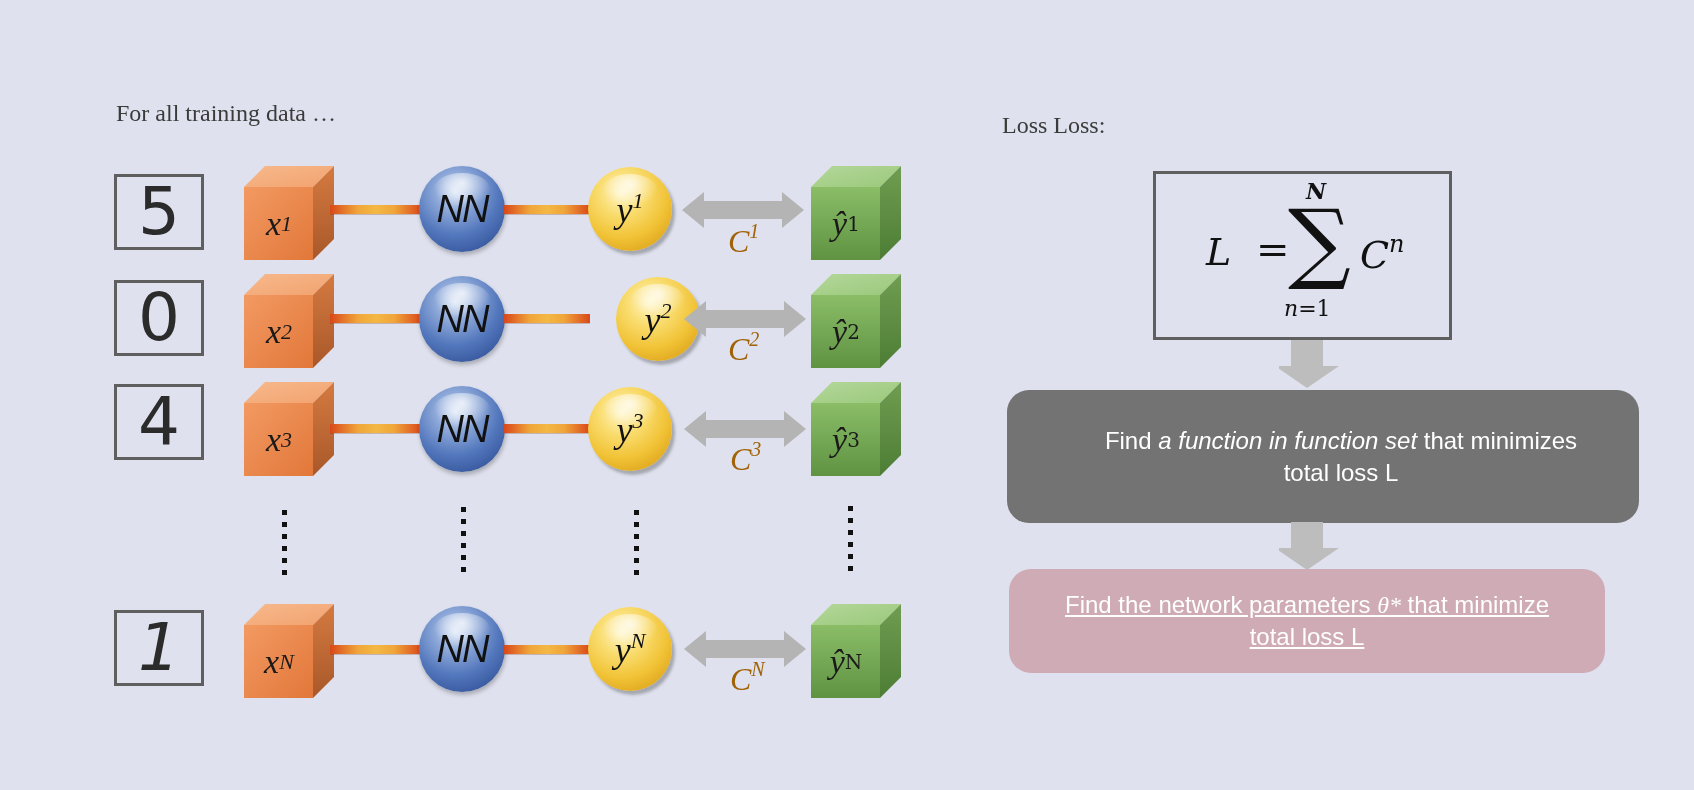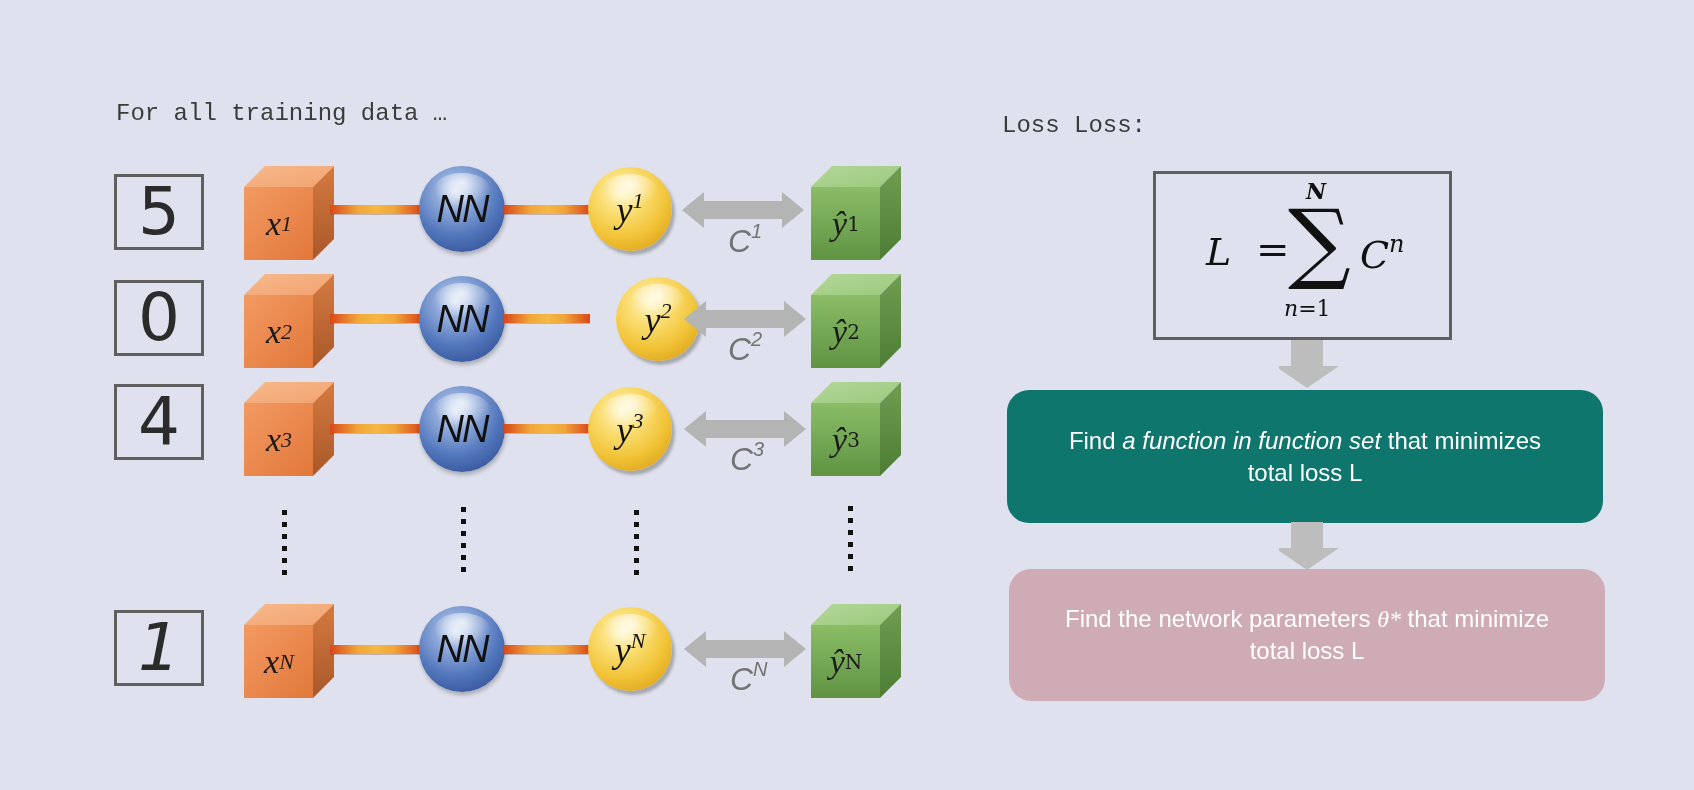--- a/index.html
+++ b/index.html
@@ -5,21 +5,21 @@
   html, body { margin: 0; padding: 0; }
   body {
     width: 1694px; height: 790px; overflow: hidden;
     background: #dfe2ee;
     position: relative;
     font-family: "Liberation Sans", sans-serif;
   }
   .abs { position: absolute; }
   .heading {
     font-size: 24px; color: #3b3b3b;
-    font-family: Liberation Mono, monospace;
+    font-family: Liberation Serif, serif;
   }
   .digit-box {
     position: absolute; width: 90px; height: 76px;
     border: 3px solid #5f5f5f; box-sizing: border-box;
     display: flex; align-items: center; justify-content: center;
   }
   .digit-box span {
     font-family: "DejaVu Sans", sans-serif;
     font-size: 66px; color: #2b2b2b; line-height: 1;
     font-weight: normal;
@@ -62,22 +62,22 @@
     font-size: 38px; color: #111; letter-spacing: -2px;
   }
   .y-label {
     position: relative; font-family: "Liberation Serif", serif; font-style: italic;
     font-size: 36px; color: #111;
   }
   .y-label sup { font-size: 22px; vertical-align: 14px; }
   .dbl-arrow { position: absolute; width: 122px; height: 36px; }
   .dbl-arrow svg { width: 122px; height: 36px; display: block; }
   .c-label {
-    position: absolute; font-family: Liberation Sans, sans-serif; font-style: italic;
-    font-size: 32px; color: #737373;
+    position: absolute; font-family: Liberation Serif, serif; font-style: italic;
+    font-size: 32px; color: #a16207;
   }
   .c-label sup { font-size: 20px; vertical-align: 14px; }
   .vdots { position: absolute; width: 6px; }
   .vdots i {
     display: block; width: 5px; height: 5px; background: #111; margin-bottom: 7px;
   }
   .formula-box {
     position: absolute; left: 1153px; top: 171px; width: 299px; height: 169px;
     border: 3px solid #5f5f5f; box-sizing: border-box;
   }
@@ -94,22 +94,22 @@
   .f-C { position: absolute; left: 204px; top: 56px; font-size: 38px; font-style: italic; }
   .f-C sup { font-size: 24px; vertical-align: 16px; }
   .down-arrow { position: absolute; width: 60px; height: 48px; }
   .down-arrow svg { width: 60px; height: 48px; display: block; }
   .step-box {
     position: absolute; border-radius: 22px;
     display: flex; align-items: center; justify-content: center;
     text-align: center; color: #ffffff; font-size: 24px; line-height: 32px;
     font-family: "Liberation Sans", sans-serif;
   }
-  .step-box.blue { left: 1007px; top: 390px; width: 596px; height: 133px; background: #0f766e; }
-  .step-box.pink { left: 1009px; top: 569px; width: 596px; height: 132px; background: #cfabb6; }
+  .step-box.blue { left: 1007px; top: 390px; width: 596px; height: 133px; background: #737373; padding-left: 36px; }
+  .step-box.pink { left: 1009px; top: 569px; width: 596px; height: 104px; background: #cfabb6; text-decoration: underline; }
   .step-box em { font-style: italic; }
   .step-box .theta { font-family: "Liberation Serif", serif; font-style: italic; }
 </style>
 </head>
 <body>
 
 <svg width="0" height="0" style="position:absolute">
   <defs>
     <linearGradient id="orangeFront" x1="0" y1="0" x2="1" y2="1">
       <stop offset="0" stop-color="#f29a62"></stop>

